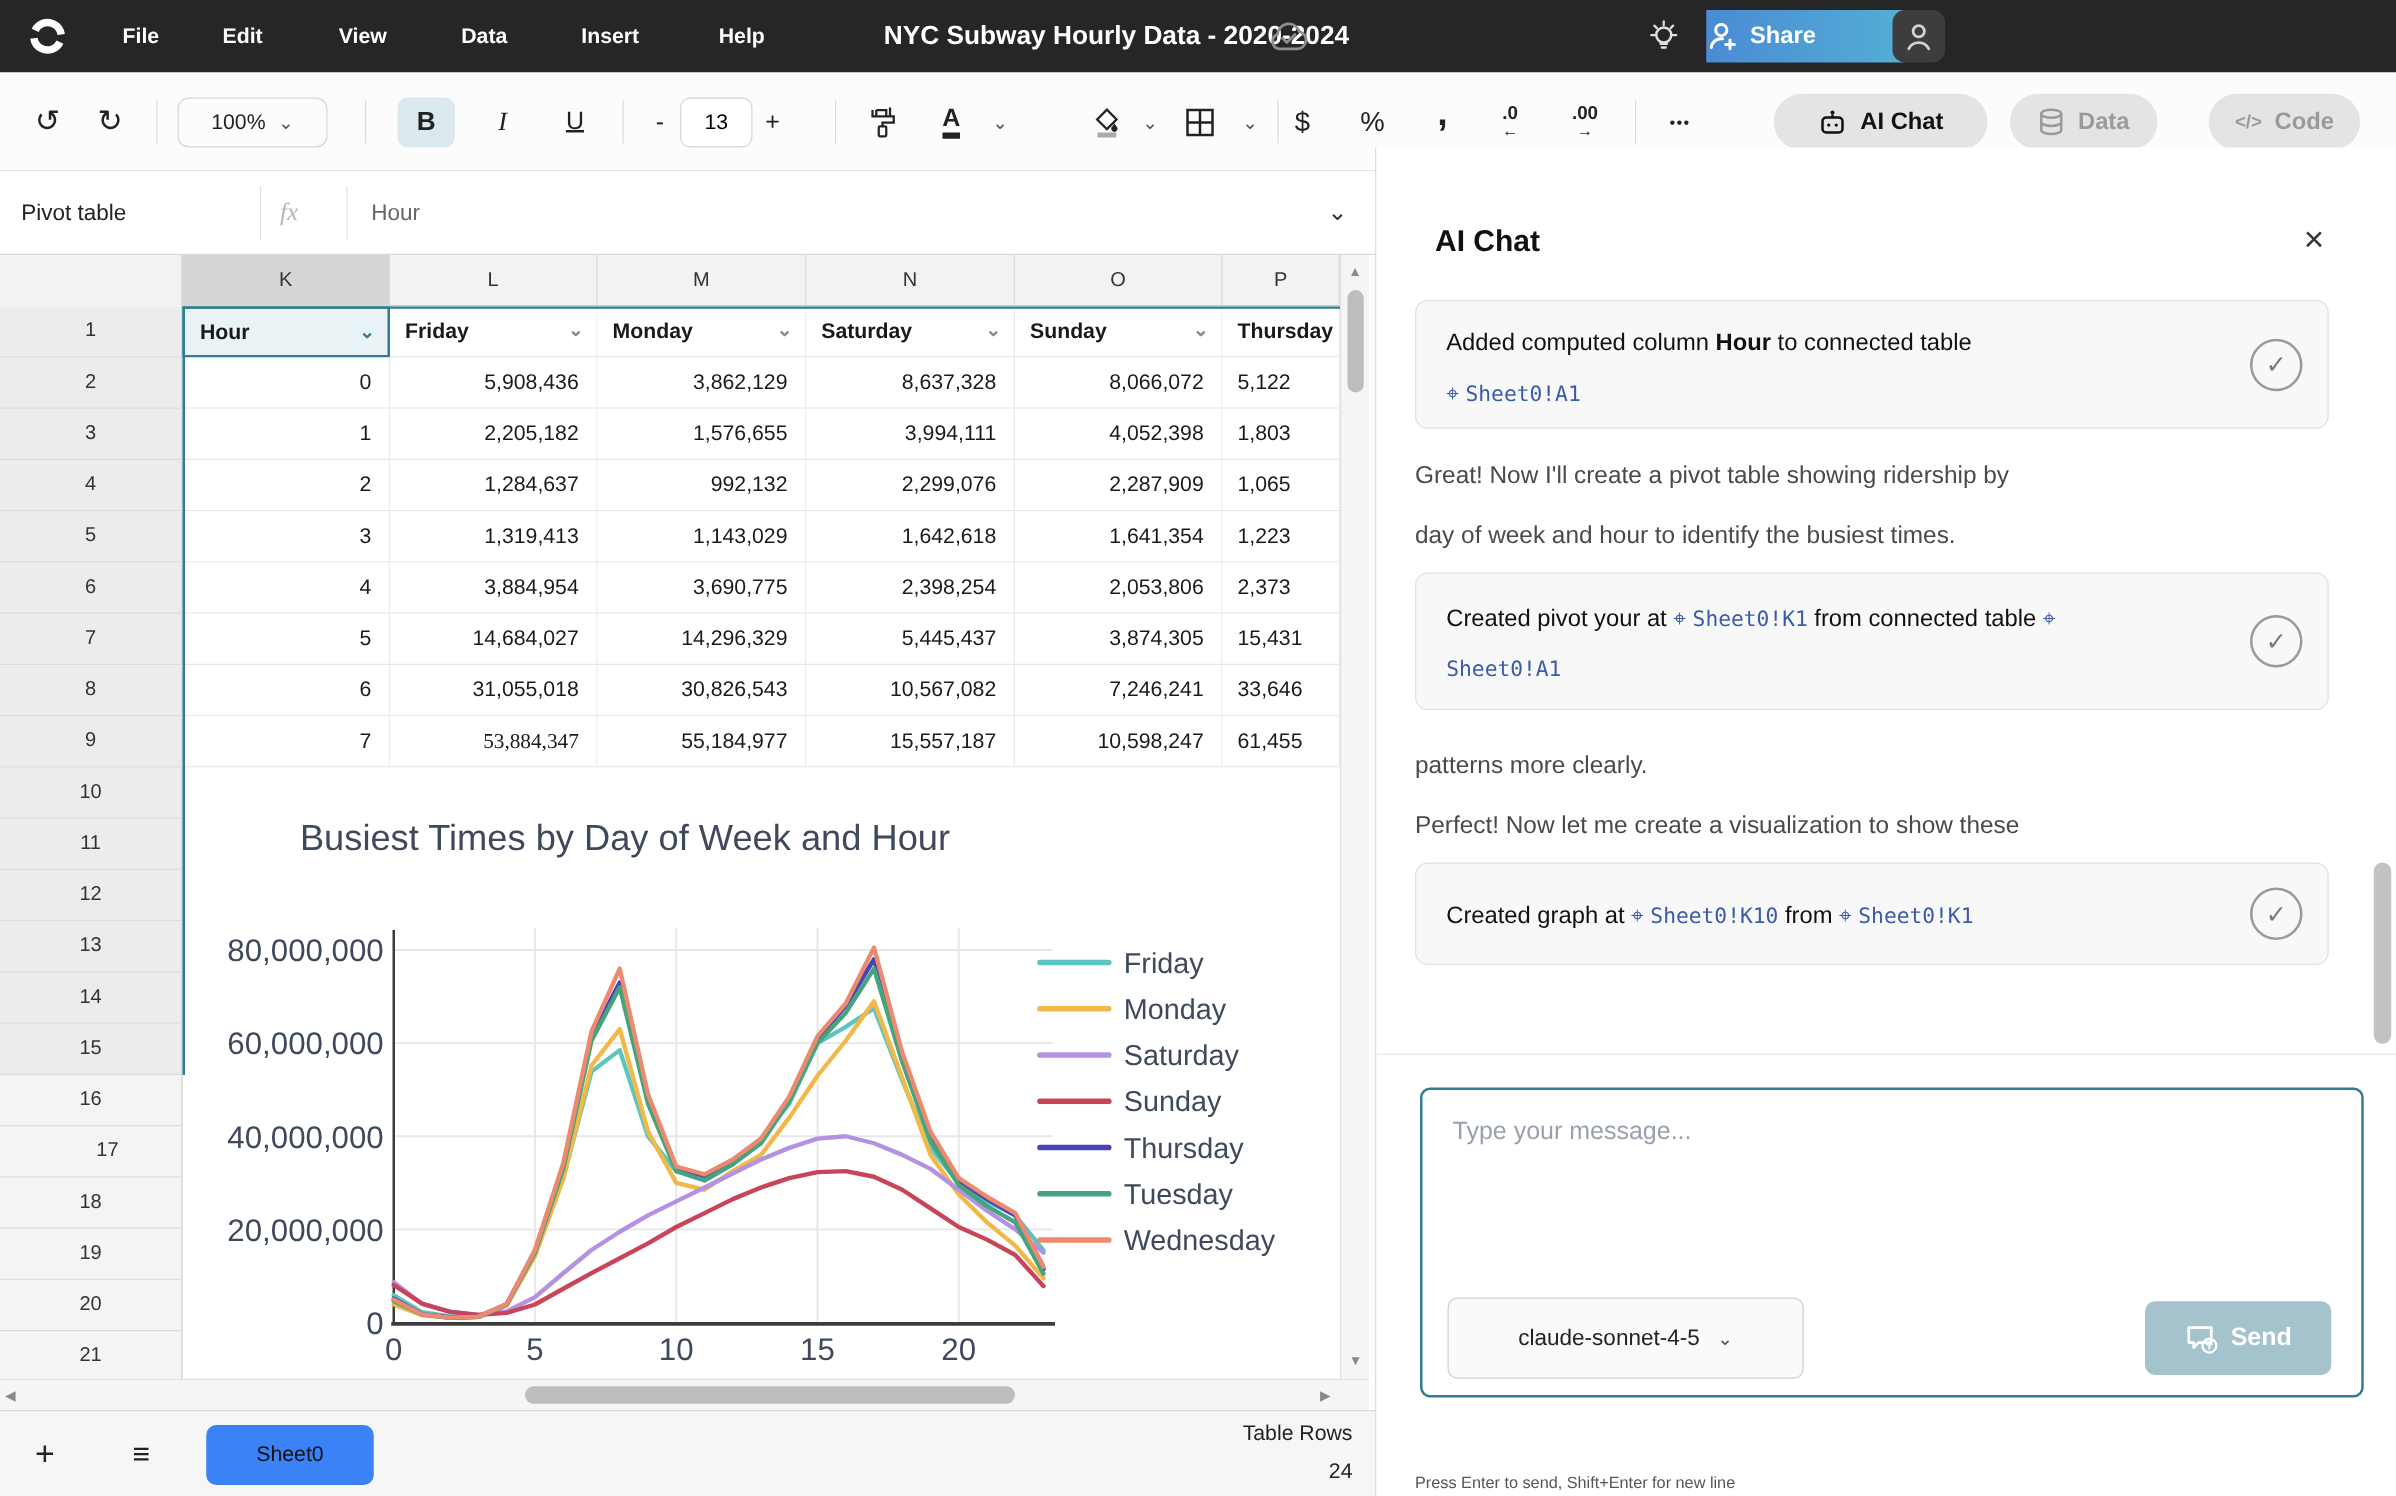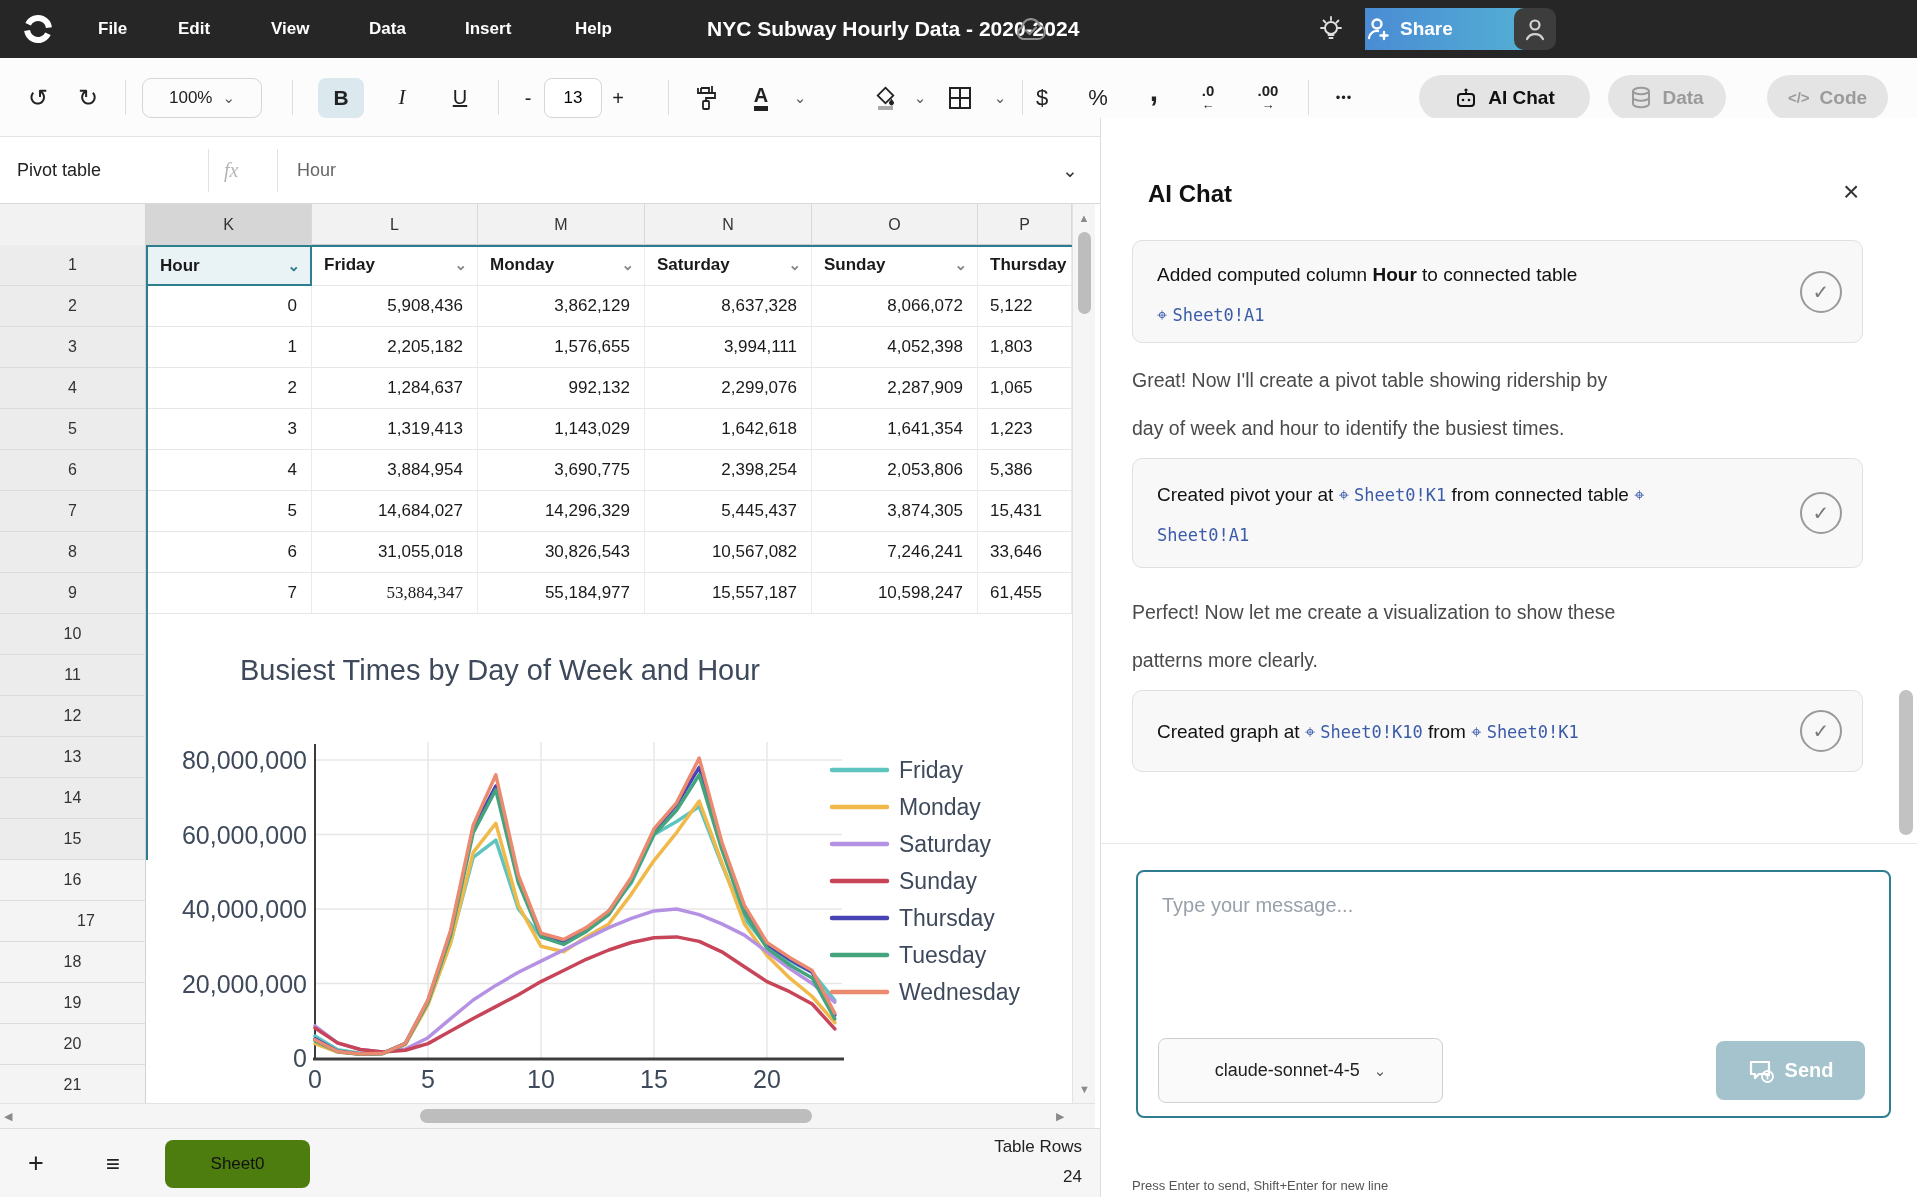--- a/index.html
+++ b/index.html
@@ -76,21 +76,21 @@
   #vscroll { left:1072px; top:204px; width:23px; height:899px; background:#f5f5f5; border-left:1px solid #e2e2e2; }
   #vthumb { left:5px; top:28px; width:13px; height:82px; background:#bdbdbd; border-radius:7px; }
   #hscroll { left:0; top:1103px; width:1095px; height:25px; background:#f5f5f5; border-top:1px solid #e2e2e2; }
   #hthumb { left:420px; top:5px; width:392px; height:14px; background:#bdbdbd; border-radius:7px; }
   .scroll-arrow { color:#8a8a8a; font-size:11px; text-align:center; cursor:pointer; }
 
   
   #bottom-bar { left:0; top:1128px; width:1100px; height:69px; background:#f6f6f6; border-top:1px solid #dcdcdc; }
   #add-sheet { left:28px; top:0; height:69px; line-height:69px; font-size:27px; color:#222; cursor:pointer; }
   #sheet-menu { left:106px; top:0; height:69px; line-height:69px; font-size:24px; color:#222; cursor:pointer; }
-  #sheet-tab { left:165px; top:11px; width:145px; height:48px; background:#4d7c0f; border-radius:8px;
+  #sheet-tab { left:165px; top:11px; width:134px; height:48px; background:#3b82f6; border-radius:8px;
     display:flex; align-items:center; justify-content:center; font-size:17px; color:#111; cursor:pointer; }
   #table-rows-label { left:780px; top:8px; width:302px; text-align:right; font-size:17px; color:#222; }
   #table-rows-value { left:780px; top:38px; width:302px; text-align:right; font-size:17px; color:#222; }
 
   
   #chat-panel { left:1100px; top:118px; width:817px; height:1079px; background:#fff; border-left:1px solid #dedede; }
   #chat-title { left:47px; top:62px; font-size:24px; font-weight:700; color:#111; }
   #chat-close { left:742px; top:58px; font-size:28px; color:#333; cursor:pointer; }
   .chat-card { left:31px; width:731px; background:#f8f8f8; border:1px solid #e0e0e0; border-radius:10px; }
   .card-text { position:absolute; left:24px; top:14px; width:580px; font-size:19px; color:#111; line-height:40px; }
@@ -312,21 +312,21 @@
       <div class="cell abs num" style="left: 312px; top: 164px; width: 166px; height: 41px;">1,319,413</div>
       <div class="cell abs num" style="left: 478px; top: 164px; width: 167px; height: 41px;">1,143,029</div>
       <div class="cell abs num" style="left: 645px; top: 164px; width: 167px; height: 41px;">1,642,618</div>
       <div class="cell abs num" style="left: 812px; top: 164px; width: 166px; height: 41px;">1,641,354</div>
       <div class="cell abs clipnum" style="left: 978px; top: 164px; width: 94px; height: 41px;">1,223</div>
       <div class="cell abs num" style="left: 146px; top: 205px; width: 166px; height: 41px;">4</div>
       <div class="cell abs num" style="left: 312px; top: 205px; width: 166px; height: 41px;">3,884,954</div>
       <div class="cell abs num" style="left: 478px; top: 205px; width: 167px; height: 41px;">3,690,775</div>
       <div class="cell abs num" style="left: 645px; top: 205px; width: 167px; height: 41px;">2,398,254</div>
       <div class="cell abs num" style="left: 812px; top: 205px; width: 166px; height: 41px;">2,053,806</div>
-      <div class="cell abs clipnum" style="left: 978px; top: 205px; width: 94px; height: 41px;">5,386</div>
+      <div class="cell abs clipnum" style="left: 978px; top: 205px; width: 94px; height: 41px;">2,373</div>
       <div class="cell abs num" style="left: 146px; top: 246px; width: 166px; height: 41px;">5</div>
       <div class="cell abs num" style="left: 312px; top: 246px; width: 166px; height: 41px;">14,684,027</div>
       <div class="cell abs num" style="left: 478px; top: 246px; width: 167px; height: 41px;">14,296,329</div>
       <div class="cell abs num" style="left: 645px; top: 246px; width: 167px; height: 41px;">5,445,437</div>
       <div class="cell abs num" style="left: 812px; top: 246px; width: 166px; height: 41px;">3,874,305</div>
       <div class="cell abs clipnum" style="left: 978px; top: 246px; width: 94px; height: 41px;">15,431</div>
       <div class="cell abs num" style="left: 146px; top: 287px; width: 166px; height: 41px;">6</div>
       <div class="cell abs num" style="left: 312px; top: 287px; width: 166px; height: 41px;">31,055,018</div>
       <div class="cell abs num" style="left: 478px; top: 287px; width: 167px; height: 41px;">30,826,543</div>
       <div class="cell abs num" style="left: 645px; top: 287px; width: 167px; height: 41px;">10,567,082</div>
@@ -423,22 +423,22 @@
     </div>
 
     <div class="chat-card abs" style="top:340px;height:110px;">
       <div class="card-text" style="top:16px;">
         <span>Created pivot your at </span><span class="crosshair">⌖</span> <span class="cell-link">Sheet0!K1</span><span> from connected table </span><span class="crosshair">⌖</span> <span class="cell-link">Sheet0!A1</span>
       </div>
       <div class="card-check">✓</div>
     </div>
 
     <div class="chat-msg abs" style="top:470px;">
+      <div>patterns more clearly.</div>
       <div>Perfect! Now let me create a visualization to show these</div>
-      <div>patterns more clearly.</div>
     </div>
 
     <div class="chat-card abs" style="top:572px;height:82px;">
       <div class="card-text" style="top:21px;width:620px;">
         <span>Created graph at </span><span class="crosshair">⌖</span> <span class="cell-link">Sheet0!K10</span><span> from </span><span class="crosshair">⌖</span> <span class="cell-link">Sheet0!K1</span>
       </div>
       <div class="card-check">✓</div>
     </div>
 
     <div id="chat-divider" class="abs"></div>

